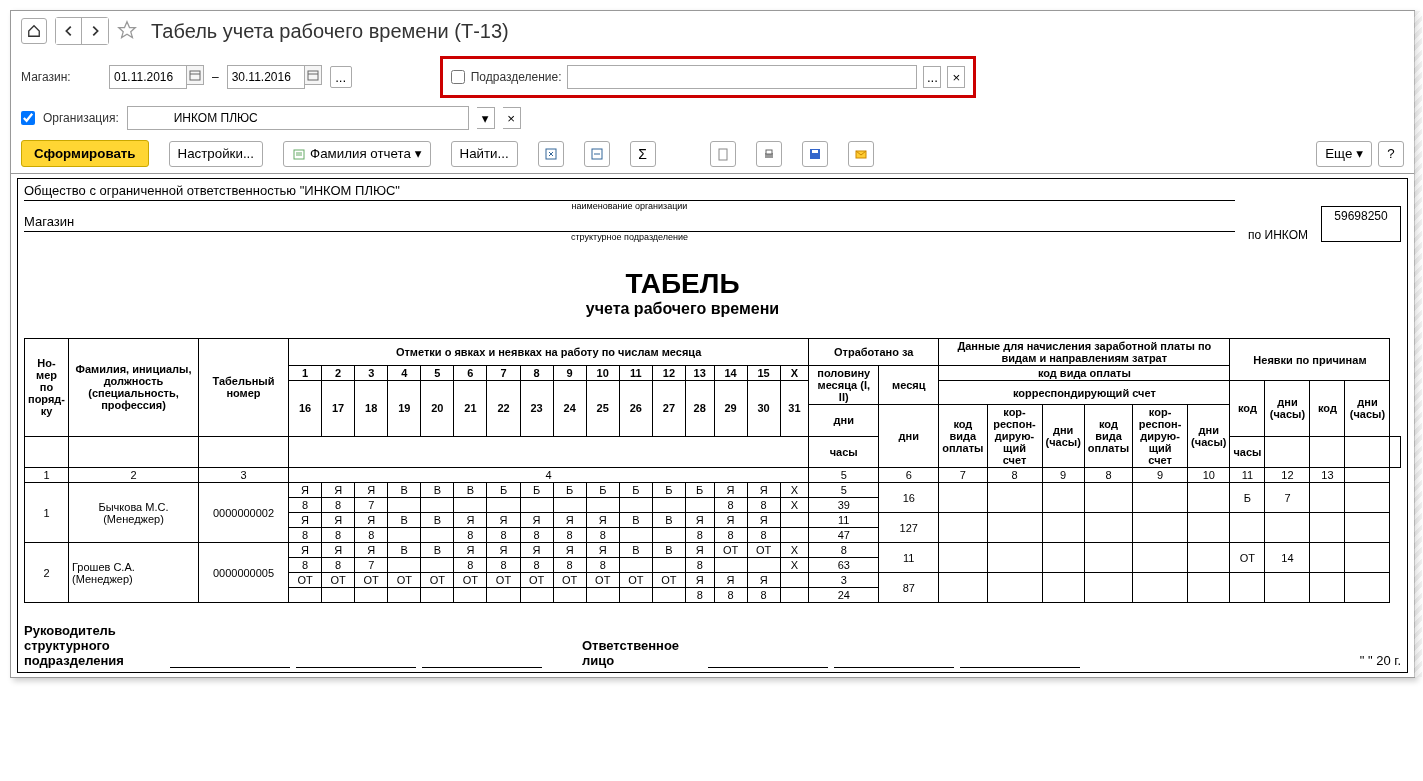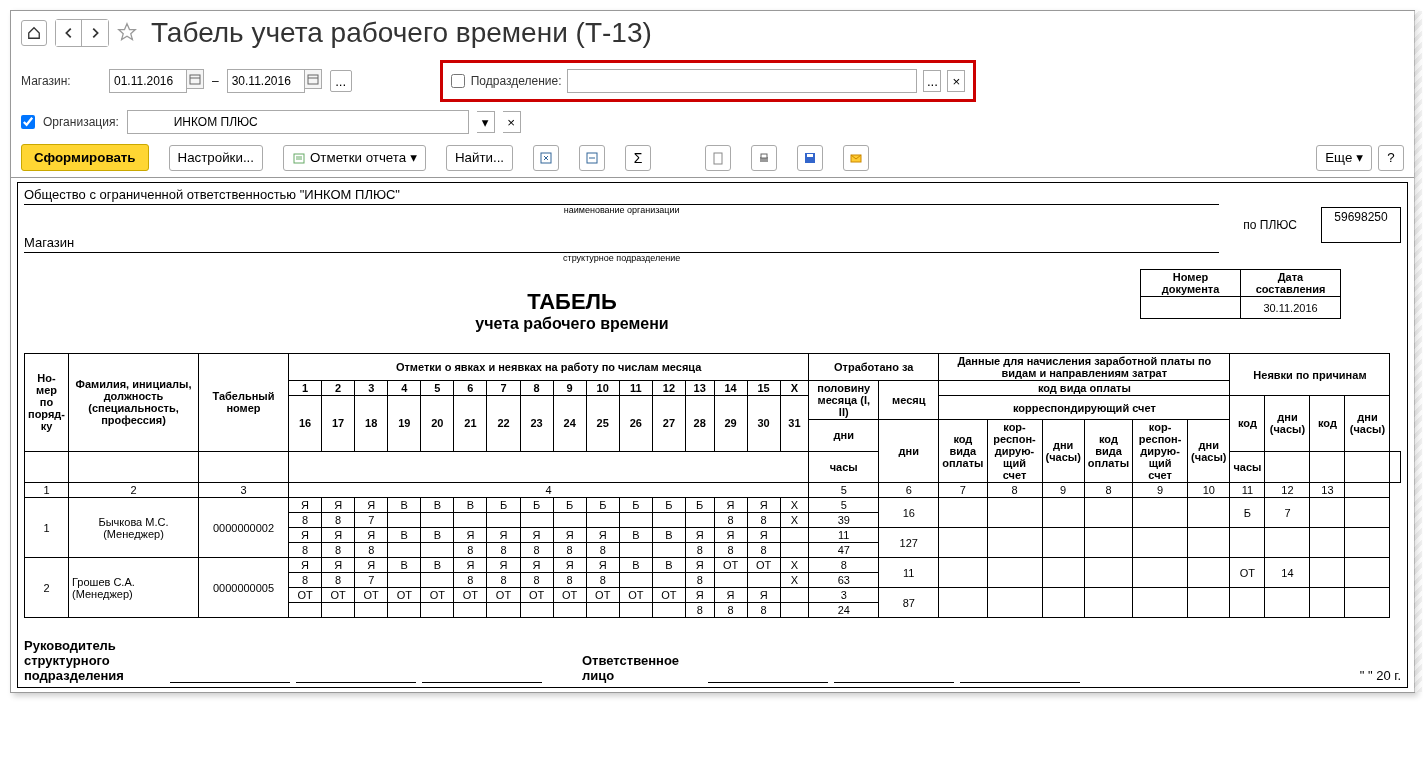--- a/index.html
+++ b/index.html
@@ -5,41 +5,41 @@
 * { box-sizing: border-box; margin: 0; padding: 0; }
 body { font-family: Arial, sans-serif; font-size: 12px; background: #fff; color: #000; padding: 10px; }
 .window { border: 1px solid #999; box-shadow: 3px 3px 6px rgba(0,0,0,0.2); width: 1405px; position: relative; background: #fff; }
 
 
 .window::after { content:''; position:absolute; right:-8px; top:0; bottom:0; width:8px; background:repeating-linear-gradient(-45deg,#ddd 0 4px,#fff 4px 8px); opacity:.4; }
 
 .top-toolbar { display:flex; align-items:center; gap:8px; padding:6px 10px; border-bottom:1px solid transparent; }
 .icon-btn { width:26px; height:26px; border:1px solid #aaa; border-radius:3px; background:#fff; display:inline-flex; align-items:center; justify-content:center; cursor:pointer; }
 .icon-btn svg { width:14px; height:14px; }
-.title { font-size:28px; color:#333; margin-left:6px; }
+.title { font-size:20px; color:#333; margin-left:6px; }
 .star-icon svg { stroke:#777; fill:none; }
 
 .param-row { display:flex; align-items:center; gap:8px; padding:4px 10px; }
 .lbl { color:#333; }
 .inp { border:1px solid #aaa; height:24px; padding:2px 4px; font-size:12px; }
 .small-btn { width:22px; height:22px; border:1px solid #aaa; border-radius:2px; background:#fff; display:inline-flex; align-items:center; justify-content:center; cursor:pointer; }
 .cal-btn { width:18px; height:20px; border:1px solid #aaa; background:#f5f5f5; margin-left:-1px; display:inline-flex; align-items:center; justify-content:center; }
 .chk { width:14px; height:14px; }
 .highlight-box { border:3px solid #c00; padding:6px 8px; display:flex; align-items:center; gap:6px; margin-left:80px; }
 .action-row { display:flex; align-items:center; gap:20px; padding:6px 10px; }
 .yellow-btn { background:#ffd633; border:1px solid #caa800; padding:5px 12px; font-weight:bold; border-radius:3px; cursor:pointer; }
 .tb-btn { border:1px solid #aaa; border-radius:3px; background:#fff; padding:3px 8px; height:26px; display:inline-flex; align-items:center; gap:4px; cursor:pointer; }
 .right-buttons { margin-left:auto; display:flex; gap:6px; }
 
 .report-area { border-top:1px solid #999; padding:4px 6px; max-height:570px; overflow:auto; }
 .report-inner { border:1px solid #000; padding:4px 6px; font-family:Arial,sans-serif; min-width:1360px; }
 table.tbl { border-collapse:collapse; }
 table.tbl td, table.tbl th { border:1px solid #000; font-size:11px; text-align:center; padding:1px 3px; }
 
-.ts-title { font-size:22px; font-weight:bold; text-align:center; }
+.ts-title { font-size:28px; font-weight:bold; text-align:center; }
 .ts-sub { font-size:16px; font-weight:bold; text-align:center; }
 .org-line { display:flex; align-items:flex-end; }
 .org-text { flex:1; border-bottom:1px solid #000; padding-bottom:2px; font-size:13px; }
 .caption-small { font-size:9px; text-align:center; color:#000; }
 
 .sig-row { display:flex; gap:40px; margin-top:20px; font-size:13px; }
 .sig-block { display:flex; gap:6px; align-items:flex-end; }
 .sig-label { font-weight:bold; }
 .sig-line { border-bottom:1px solid #000; width:120px; height:18px; display:inline-block; }
 
@@ -118,21 +118,21 @@
 
   <div class="action-row">
     <button class="yellow-btn">Сформировать</button>
     <button class="tb-btn">Настройки...</button>
     <button class="tb-btn">
       <svg width="14" height="14" viewBox="0 0 14 14">
           <rect x="2" y="3" width="10" height="9" fill="#fff" stroke="#6a6"></rect>
           <line x1="4" y1="6" x2="10" y2="6" stroke="#6a6"></line>
           <line x1="4" y1="8" x2="10" y2="8" stroke="#6a6"></line>
         </svg>
-      <span>Отметки отчета</span>
+      <span>Фамилия отчета</span>
       <span>▾</span>
     </button>
     <button class="tb-btn">Найти...</button>
     <button class="icon-btn">
         <svg width="14" height="14" viewBox="0 0 14 14">
           <rect x="2" y="2" width="10" height="10" fill="none" stroke="#369"></rect>
           <path d="M5 5 L9 9 M9 5 L5 9" stroke="#369"></path>
         </svg>
       </button>
     <button class="icon-btn">
@@ -174,52 +174,40 @@
           <span>Еще</span> 
           <span>▾</span>
         </button>
       <button class="icon-btn">?</button>
     </div>
   </div>
 
   <div class="report-area">
     <div class="report-inner">
 
-      <div style="display:flex;align-items:center;gap:24px;">
+      <div style="display:flex;align-items:flex-end;gap:13px;">
         <div style="flex:1">
           <div class="org-line">
             <div class="org-text">Общество с ограниченной ответственностью "ИНКОМ ПЛЮС"</div>
           </div>
           <div class="caption-small">наименование организации</div>
-          <div class="org-line" style="margin-top:20px;">
+          <div class="org-line" style="margin-top:3px;">
             <div class="org-text">Магазин</div>
           </div>
           <div class="caption-small">структурное подразделение</div>
         </div>
-        <div style="text-align:right;font-size:12px;padding-top:0;">по ПЛЮС</div>
+        <div style="text-align:right;font-size:12px;padding-top:0;">по ИНКОМ</div>
         <div style="border:1px solid #000;width:80px;height:36px;display:flex;align-items:flex-start;justify-content:center;padding-top:2px;">59698250</div>
       </div>
 
       <div style="display:flex;align-items:flex-start;gap:20px;margin-top:6px;">
         <div style="flex:1;text-align:center;padding-top:20px;">
           <div class="ts-title">ТАБЕЛЬ</div>
           <div class="ts-sub">учета  рабочего времени</div>
         </div>
-        <table class="tbl">
-          <tbody>
-              <tr>
-                <th style="width:100px">Номер документа</th>
-                <th style="width:100px">Дата составления</th>
-              </tr>
-          <tr>
-                <td style="height:22px"></td>
-                <td>30.11.2016</td>
-              </tr>
-        </tbody>
-          </table>
         <div style="width:40px"></div>
       </div>
 
       <table class="tbl" style="margin-top:20px;width:100%">
         <tbody>
             <tr>
           <th rowspan="4" style="width:40px">Но-мер по поряд-ку</th>
           <th rowspan="4" style="width:130px">Фамилия, инициалы, должность (специальность, профессия)</th>
           <th rowspan="4" style="width:90px">Табельный номер</th>
           <th colspan="16">Отметки о явках и неявках на работу по числам месяца</th>

